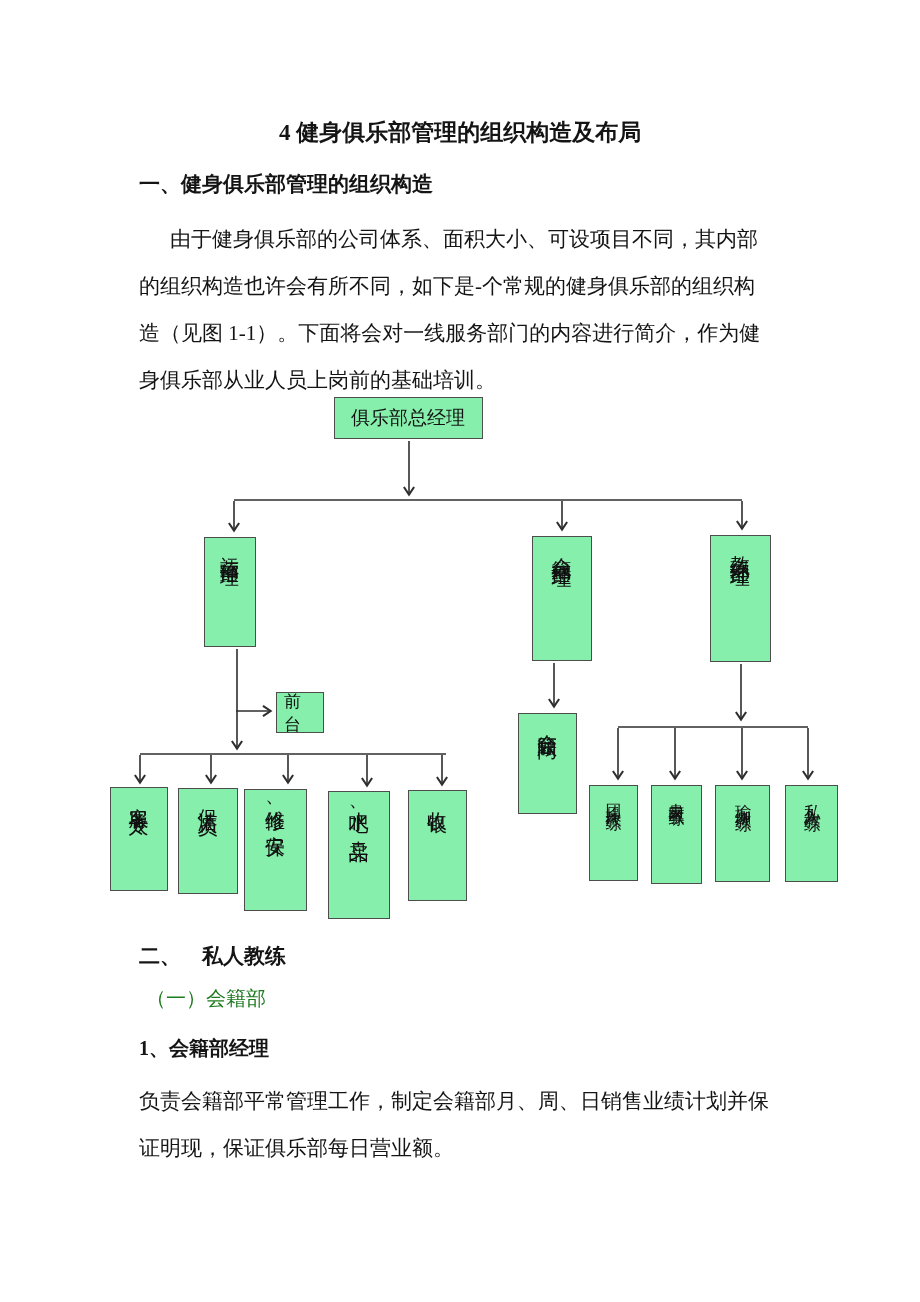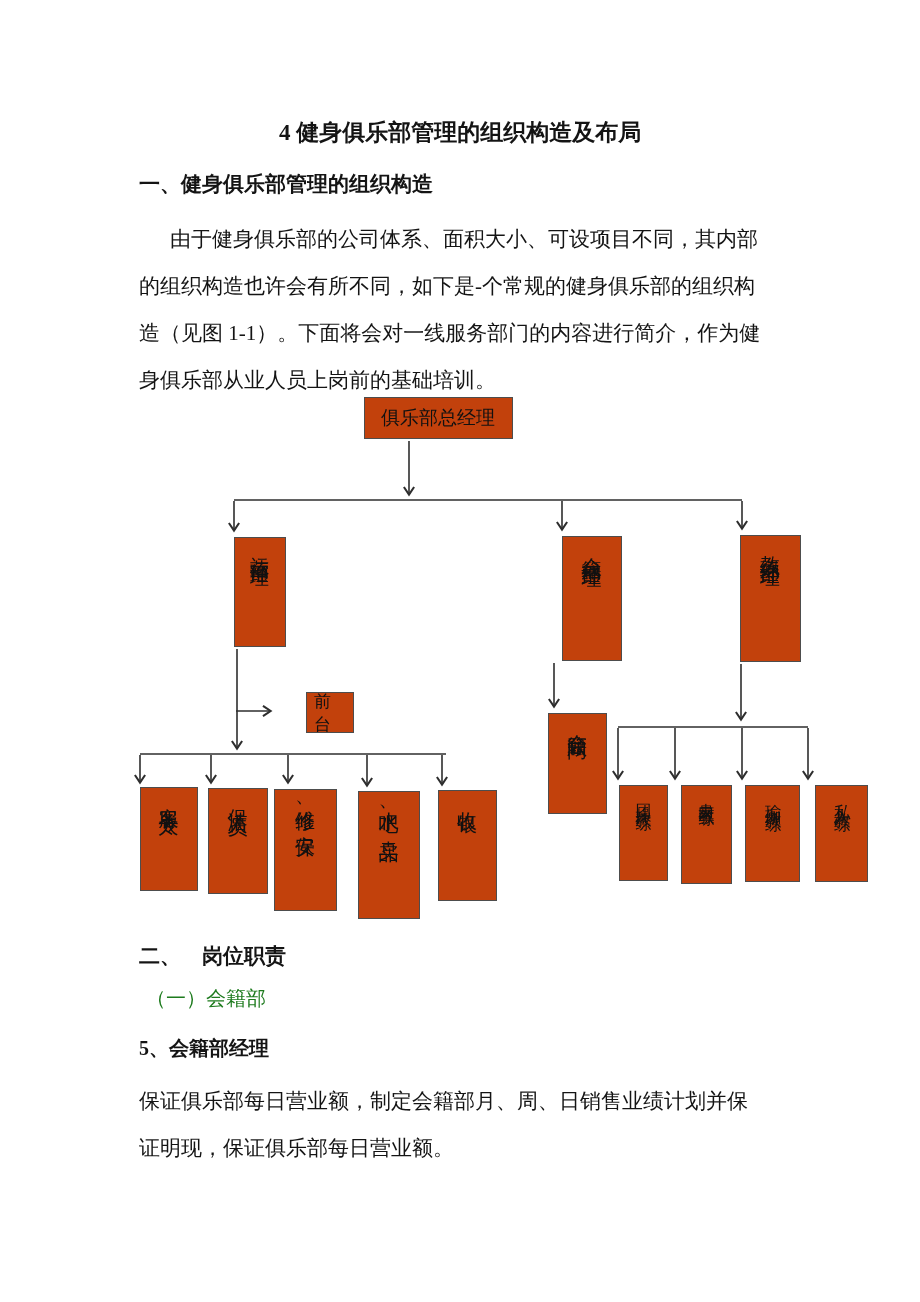--- a/index.html
+++ b/index.html
@@ -29,21 +29,21 @@
   .green-h{
     position:absolute;left:146px;top:984px;
     font-size:20px;font-weight:normal;line-height:28px;color:#1e7b1e;white-space:nowrap;
   }
   
   .chart{position:absolute;left:0;top:0;width:920px;height:1302px;}
   .connectors{position:absolute;left:0;top:0;pointer-events:none;}
   .connectors path{stroke:#2e2e2e;stroke-width:1.6;fill:none;}
   .node{
     position:absolute;box-sizing:border-box;
-    border:1.6px solid #4d4d4d;background:#c2410c;color:#111;margin-left:30px;
+    border:1.6px solid #4d4d4d;background:#86efac;color:#111;
   }
   .node.h{display:flex;align-items:center;}
   .node.v{display:flex;justify-content:center;align-items:flex-start;}
   .node.v .vtext{
     writing-mode:vertical-rl;text-orientation:upright;
     line-height:1;display:inline-block;
   }
 </style>
 </head>
 <body>
@@ -146,24 +146,24 @@
     <div class="node v" style="left:715px;top:785px;width:55px;height:97px;padding-top:5px;">
       <span class="vtext" style="font-size:16.5px;letter-spacing:4px;">瑜伽教练</span>
     </div>
 
     <div class="node v" style="left:785px;top:785px;width:53px;height:97px;padding-top:5px;">
       <span class="vtext" style="font-size:16.5px;letter-spacing:4px;">私人教练</span>
     </div>
 
   </div>
 
-  <div class="h-num" style="top:942px;">二、　岗位职责</div>
+  <div class="h-num" style="top:942px;">二、　私人教练</div>
 
   <div class="green-h">（一）会籍部</div>
 
-  <div class="h-num" style="top:1034px;font-size:20px;">5、会籍部经理</div>
+  <div class="h-num" style="top:1034px;font-size:20px;">1、会籍部经理</div>
 
   <div class="para" style="top:1078px;">
-    <div class="pline">保证俱乐部每日营业额，制定会籍部月、周、日销售业绩计划并保</div>
+    <div class="pline">负责会籍部平常管理工作，制定会籍部月、周、日销售业绩计划并保</div>
     <div class="pline">证明现，保证俱乐部每日营业额。</div>
   </div>
 
 </div>
 
 </body></html>

